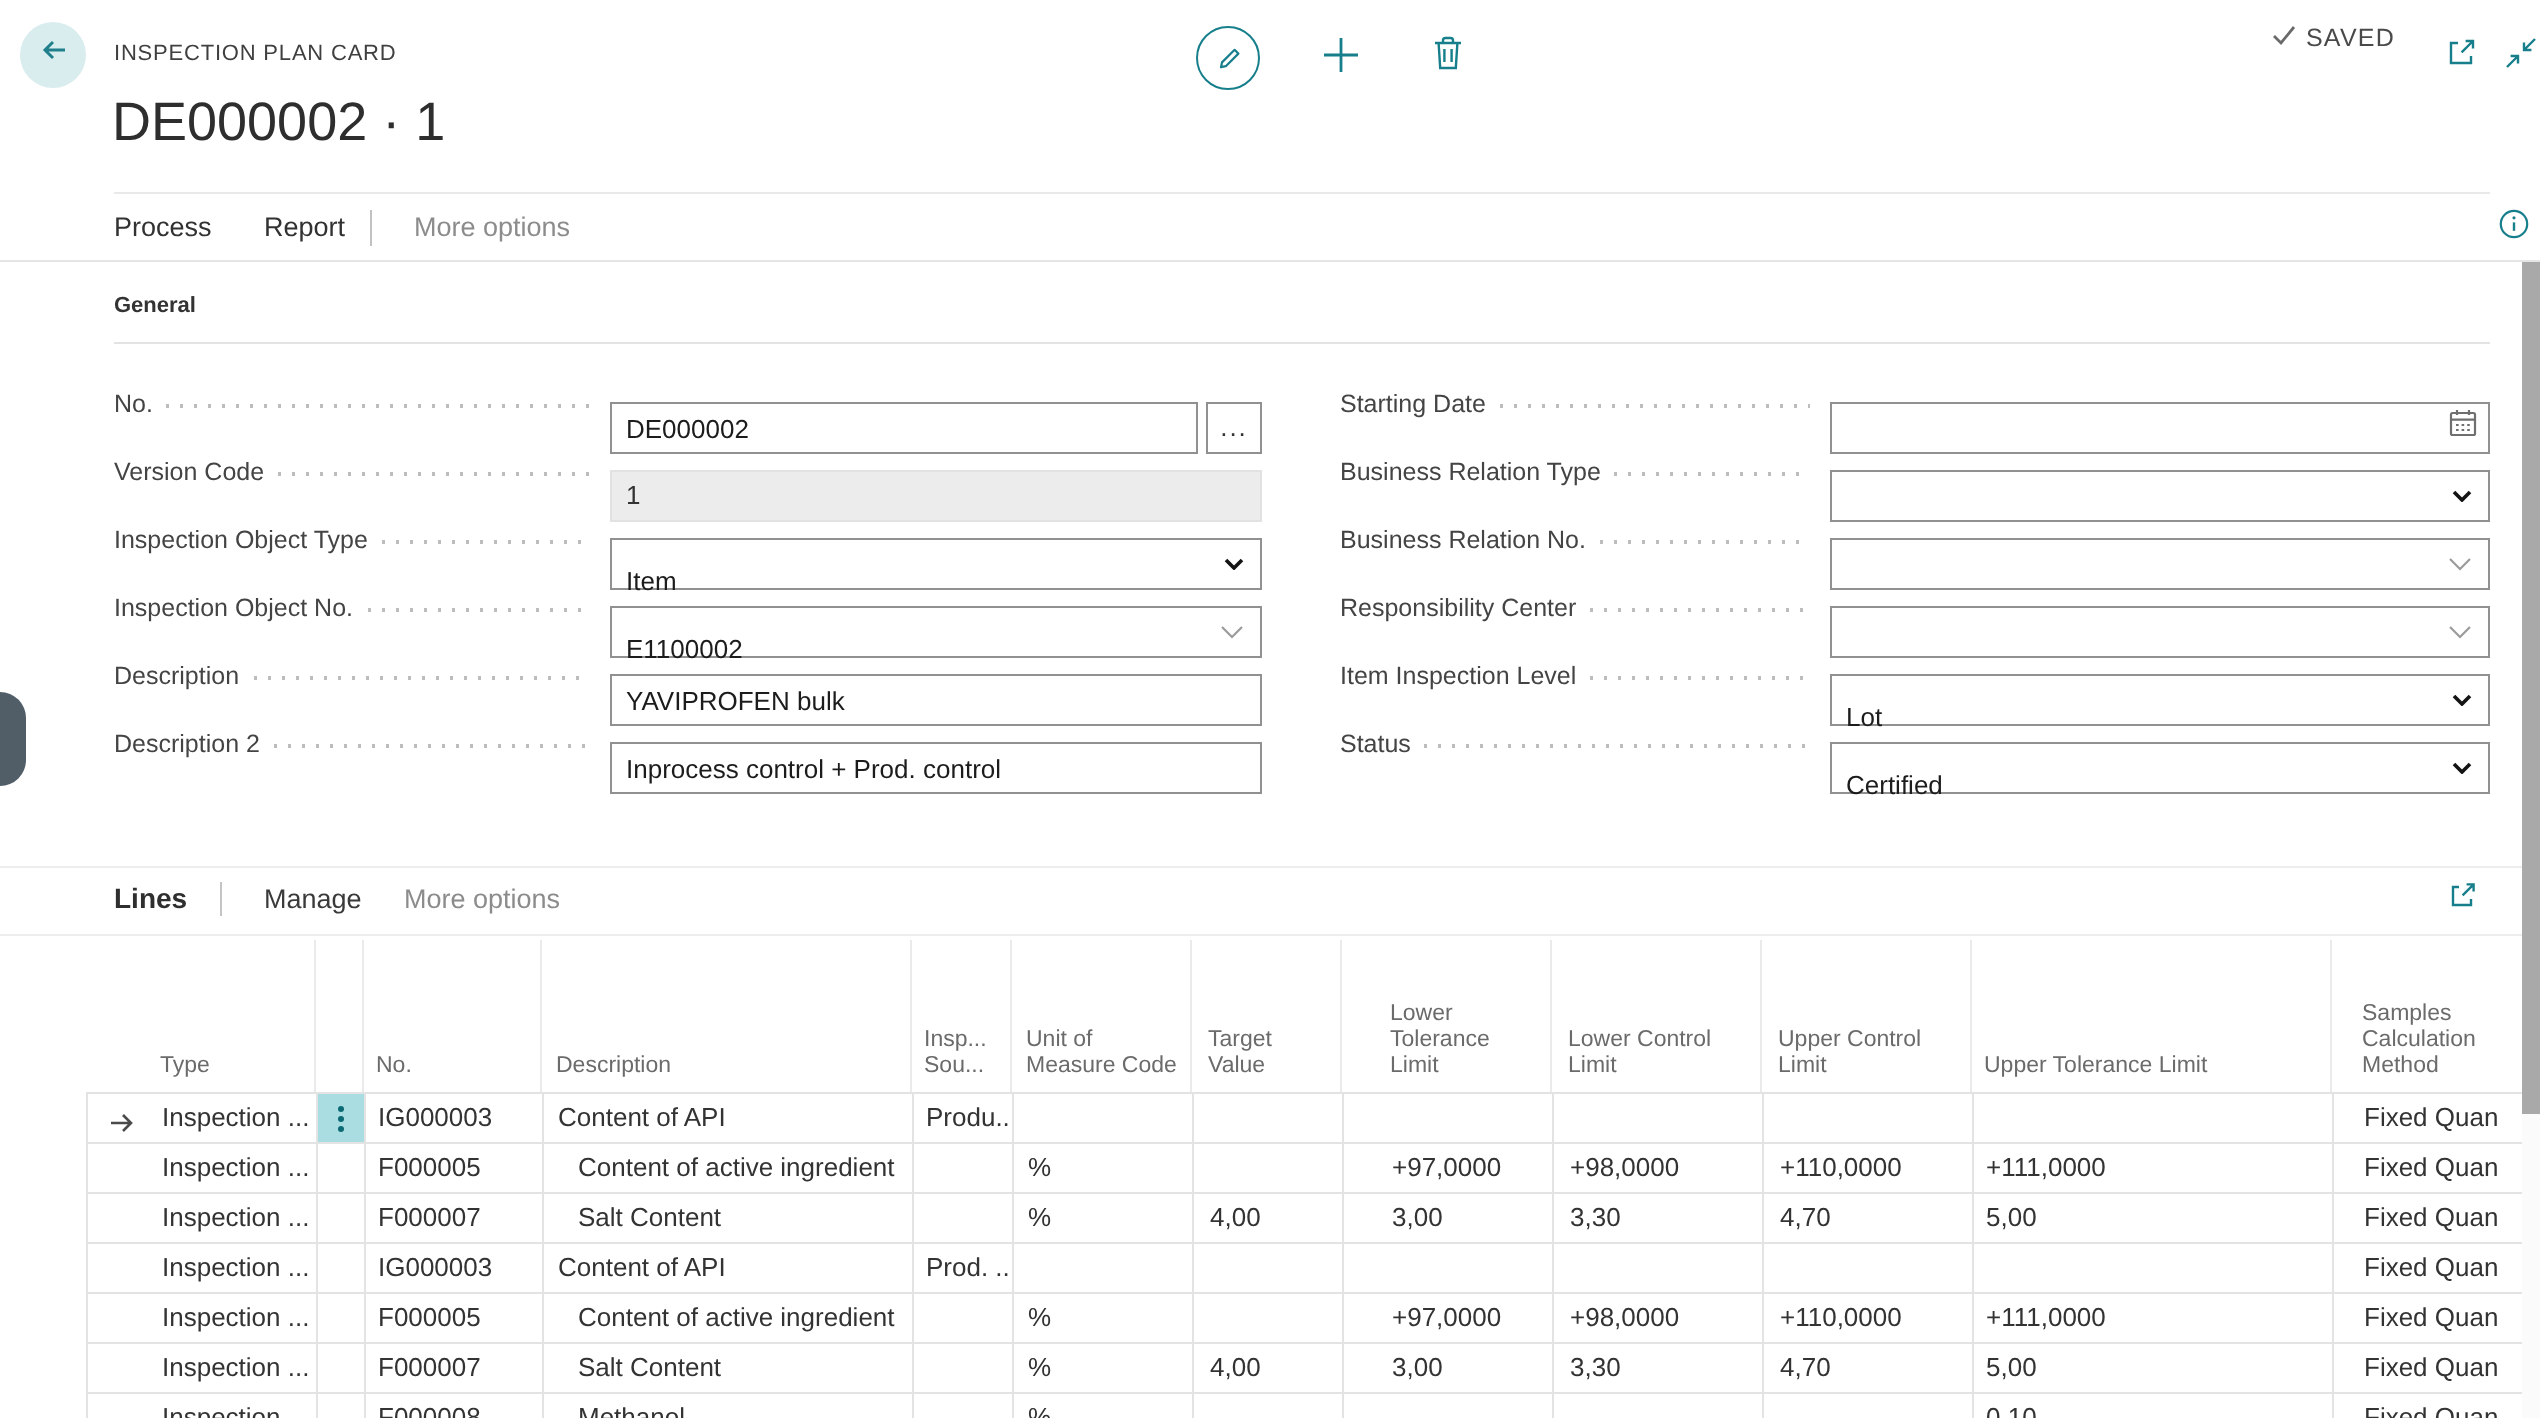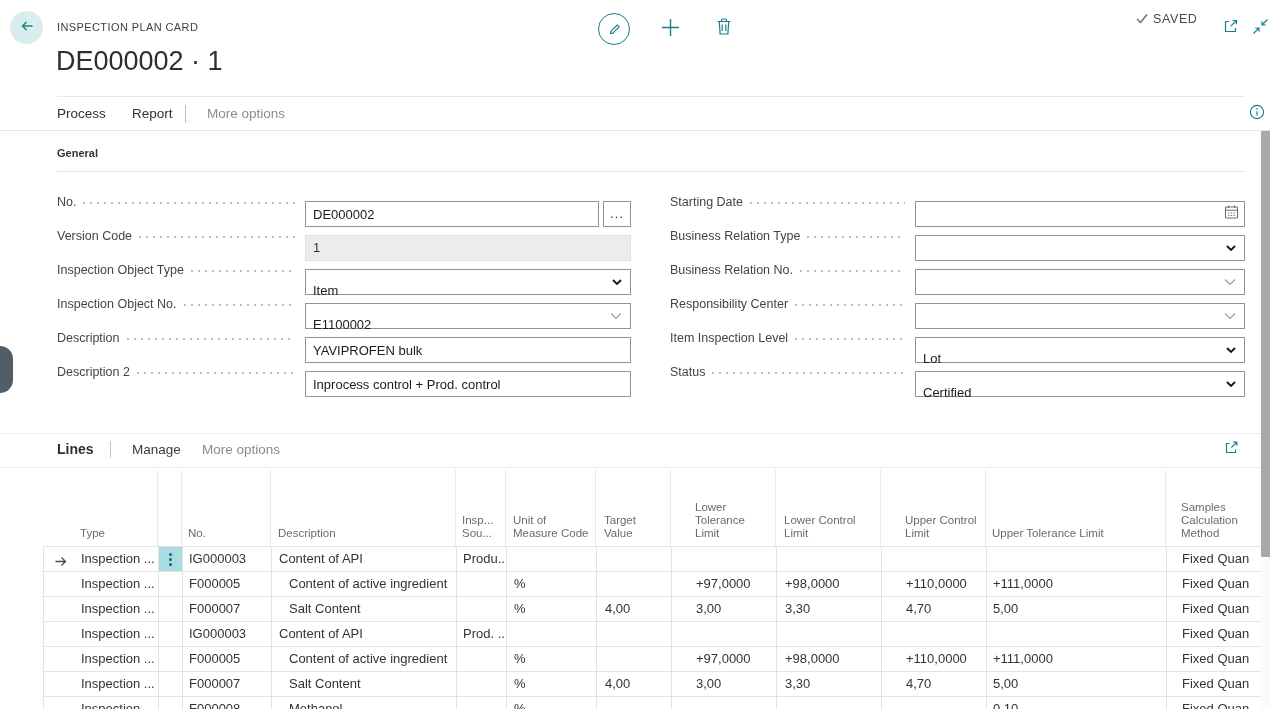--- a/index.html
+++ b/index.html
@@ -83,21 +83,21 @@
   .cell + .cell{border-left:1px solid #e3e3e3;}
   .col-type{width:114px;padding-left:37px;}
   .col-dots{width:24px;padding:0;}
   .col-no{width:89px;}
   .col-description{width:185px;padding-left:7px;}
   .col-source{width:50px;}
   .col-uom{width:90px;padding-left:7px;}
   .col-target{width:75px;padding-left:8px;}
   .col-ltl{width:105px;padding-left:24px;}
   .col-lcl{width:105px;padding-left:8px;}
-  .col-ucl{width:105px;padding-left:24px;}
+  .col-ucl{width:105px;padding-left:8px;}
   .col-utl{width:180px;}
   .col-samples{width:140px;padding-left:15px;}
   .cell.indent{padding-left:17px;}
   .cell.focused{background:#a9dde1;display:flex;align-items:center;justify-content:center;}
   .dots{display:flex;flex-direction:column;gap:2px;}
   .dots i{width:3px;height:3px;border-radius:50%;background:#0c6a75;}
   .row-arrow{position:absolute;left:10px;top:5px;}
 
   
   .scrollbar{position:absolute;left:1261px;top:131px;width:9px;height:578px;background:#fbfbfb;z-index:6;}

